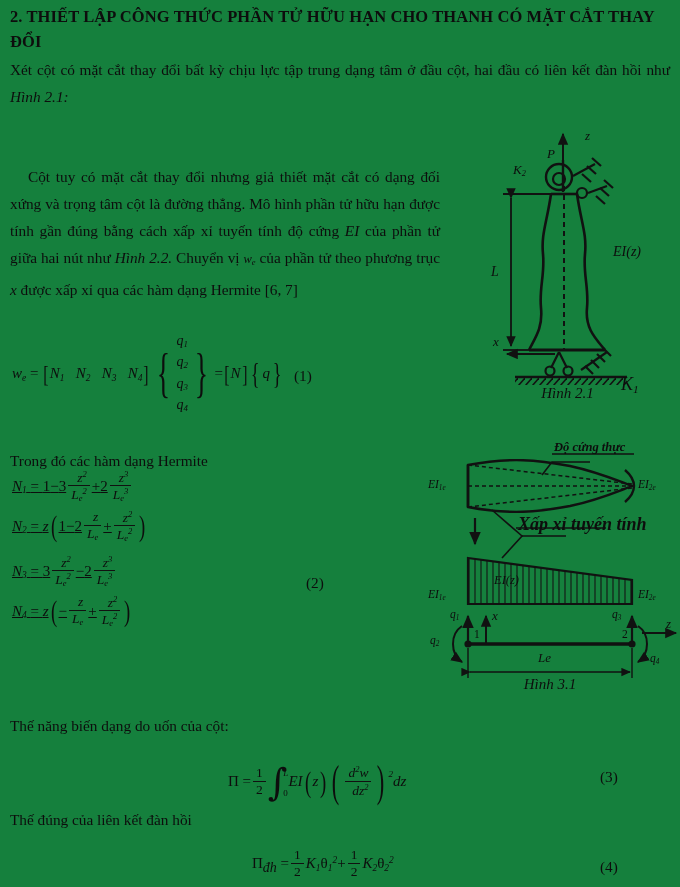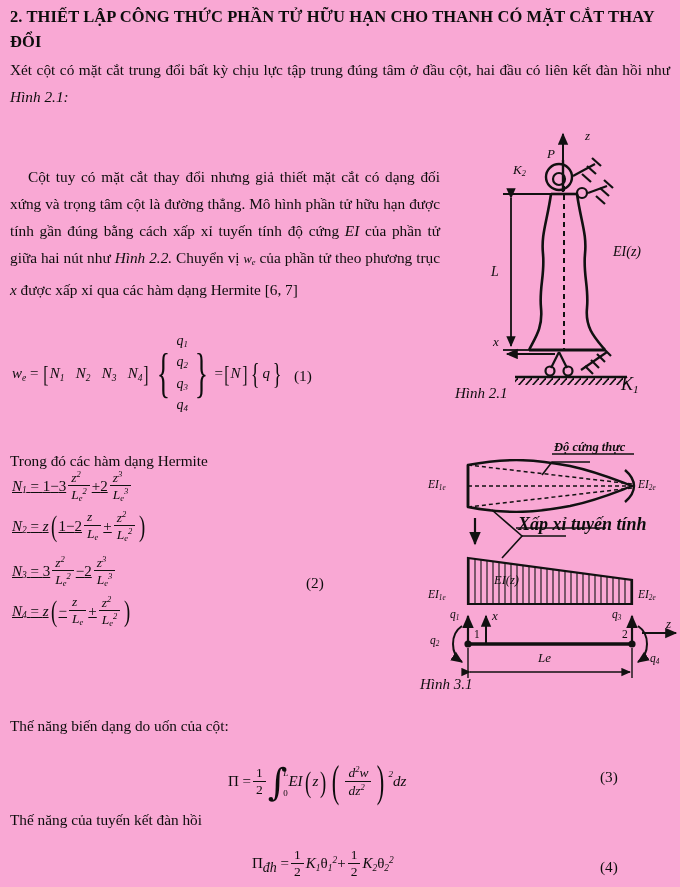--- a/index.html
+++ b/index.html
@@ -8,21 +8,21 @@
     background: #ffffff;
   }
   body {
     font-family: "Liberation Serif", "DejaVu Serif", serif;
     color: #0d0d0d;
   }
   #page {
     position: relative;
     width: 680px;
     height: 887px;
-    background: #f9a8d4;
+    background: #15803d;
     overflow: hidden;
   }
 
   
   .heading {
     position: absolute;
     left: 10px;
     top: 4px;
     width: 660px;
     font-size: 16.5px;
@@ -53,21 +53,21 @@
   }
   .mi { font-style: italic; }
   .mn { font-style: normal; }
   sub, sup { font-size: 63%; font-style: italic; }
   sub { vertical-align: -0.28em; }
   sup { vertical-align: 0.55em; }
 
   .frac {
     display: inline-block;
     vertical-align: middle;
-    text-align: left;
+    text-align: right;
     margin: 0 2px;
     position: relative;
     top: -0.1em;
   }
   .frac .num { display: block; padding: 0 3px; font-size: 13.5px; }
   .frac .den { display: block; padding: 0 3px; border-top: 1.2px solid #111; font-size: 13.5px; }
 
   .brk {
     display: inline-block;
     font-size: 200%;
@@ -115,21 +115,21 @@
   .intlim { display:inline-block; vertical-align: middle; font-size: 9px; line-height: 10px; text-align: left; margin-left: -4px; }
   .intlim .up { display:block; position: relative; top: -0.6em; }
   .intlim .lo { display:block; position: relative; top: 0.5em; }
 
   
   #fig21 { position: absolute; left: 455px; top: 122px; width: 225px; height: 285px; }
   #fig22 { position: absolute; left: 420px; top: 440px; width: 260px; height: 262px; text-align: right; }
   .figcap {
     position: absolute;
     width: 100%;
-    text-align: left;
+    text-align: center;
     font-style: italic;
     font-size: 15px;
   }
   #cap21 { left: 455px; top: 385px; width: 225px; }
   #cap22 { left: 420px; top: 676px; width: 260px; }
 
   .flab {
     position: absolute;
     font-size: 11.5px;
     font-style: italic;
@@ -137,21 +137,21 @@
   }
   .flab.up { font-style: normal; }
 </style>
 </head>
 <body>
 
 <div id="page">
 
   <div class="heading">2. THIẾT LẬP CÔNG THỨC PHẦN TỬ HỮU HẠN CHO THANH CÓ MẶT CẮT THAY ĐỔI</div>
 
-  <div class="para" id="intro-para"><span>Xét cột có mặt cắt trung đổi bất kỳ chịu lực tập trung đúng tâm ở đầu cột, hai đầu có liên kết đàn hồi như </span><span class="it">Hình 2.1:</span></div>
+  <div class="para" id="intro-para"><span>Xét cột có mặt cắt thay đổi bất kỳ chịu lực tập trung dạng tâm ở đầu cột, hai đầu có liên kết đàn hồi như </span><span class="it">Hình 2.1:</span></div>
 
   <div class="para" id="col-para"><span>Cột tuy có mặt cắt thay đổi nhưng giả thiết mặt cắt có dạng đối xứng và trọng tâm cột là đường thẳng. Mô hình phần tử hữu hạn được tính gần đúng bằng cách xấp xỉ tuyến tính độ cứng </span><span class="it">EI</span><span> của phần tử giữa hai nút như </span><span class="it">Hình 2.2.</span><span> Chuyển vị </span><span class="mi" style="font-size:12.5px">w</span><sub style="font-size:8.5px">e</sub><span> của phần tử theo phương trục </span><span class="it">x</span><span> được xấp xỉ qua các hàm dạng Hermite [6, 7]</span></div>
 
   <div class="mathrow" id="eq1">
     <span class="mi">w</span><sub>e</sub>
     <span>=</span>
     <span class="sqb">[</span><span class="mi">N</span><sub>1</sub>&nbsp;&nbsp;&nbsp;<span class="mi">N</span><sub>2</sub>&nbsp;&nbsp;&nbsp;<span class="mi">N</span><sub>3</sub>&nbsp;&nbsp;&nbsp;<span class="mi">N</span><sub>4</sub><span class="sqb">]</span><span class="colvec"><span class="brk tall">{</span><span class="cells"><span class="mi">q</span><sub>1</sub><br><span class="mi">q</span><sub>2</sub><br><span class="mi">q</span><sub>3</sub><br><span class="mi">q</span><sub>4</sub></span><span class="brk tall">}</span></span><span>=</span><span class="sqb">[</span><span class="mi">N</span><span class="sqb">]</span><span class="brk">{</span><span class="mi">q</span><span class="brk">}</span>
   </div>
   <div class="eqnum" style="left:294px; top:367px;">(1)</div>
 
@@ -183,21 +183,21 @@
   <div class="eqnum" style="left:306px; top:574px;">(2)</div>
 
   <div class="para" id="strain-lead">Thế năng biến dạng do uốn của cột:</div>
 
   <div class="mathrow" id="eq3" style="left:228px; top:757px;">
     <span>Π</span>
     <span>=</span><span class="frac"><span class="num">1</span><span class="den">2</span></span><span class="intsym">∫</span><span class="intlim"><span class="up mi">L</span><span class="lo mn">0</span></span><span class="mi">EI</span><span class="brk">(</span><span class="mi">z</span><span class="brk">)</span><span class="brk tall" style="font-size:300%">(</span><span class="frac"><span class="num"><span class="mi">d</span><sup>2</sup><span class="mi">w</span></span><span class="den"><span class="mi">dz</span><sup>2</sup></span></span><span class="brk tall" style="font-size:300%">)</span><sup style="font-size:9px; vertical-align: 1.1em;">2</sup><span class="mi">dz</span>
   </div>
   <div class="eqnum" style="left:600px; top:768px;">(3)</div>
 
-  <div class="para" id="spring-lead">Thế năng của tuyến kết đàn hồi</div>
+  <div class="para" id="spring-lead">Thế đúng của liên kết đàn hồi</div>
 
   <div class="mathrow" id="eq4" style="left:252px; top:848px;">
     <span>Π</span><sub style="font-size:14px">đh</sub>
     <span>=</span><span class="frac"><span class="num">1</span><span class="den">2</span></span><span class="mi">K</span><sub>1</sub><span>θ</span><sub>1</sub><sup>2</sup><span>+</span><span class="frac"><span class="num">1</span><span class="den">2</span></span><span class="mi">K</span><sub>2</sub><span>θ</span><sub>2</sub><sup>2</sup>
   </div>
   <div class="eqnum" style="left:600px; top:858px;">(4)</div>
 
   <div id="fig21">
     <svg width="225" height="285" viewBox="0 0 225 285">
       <defs>

